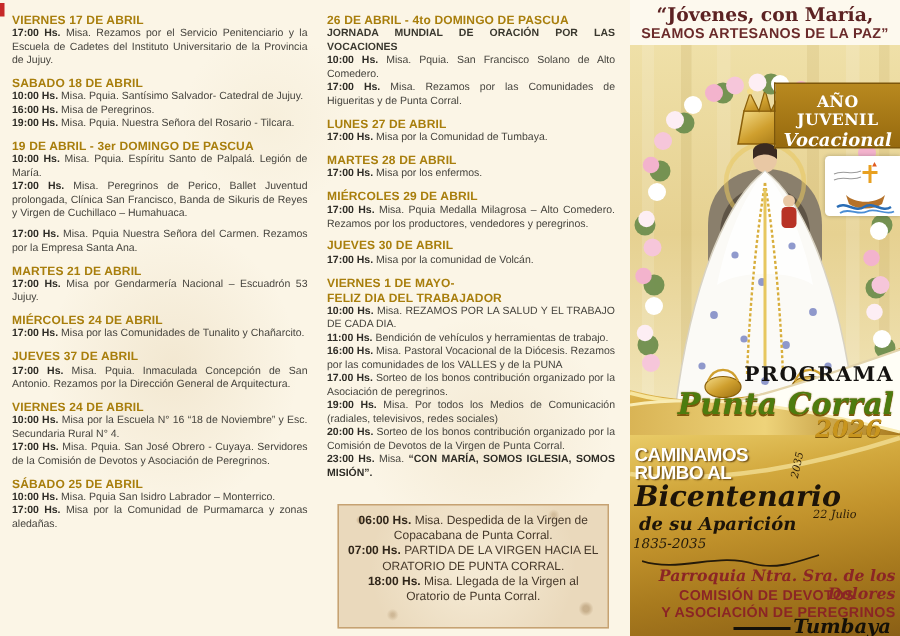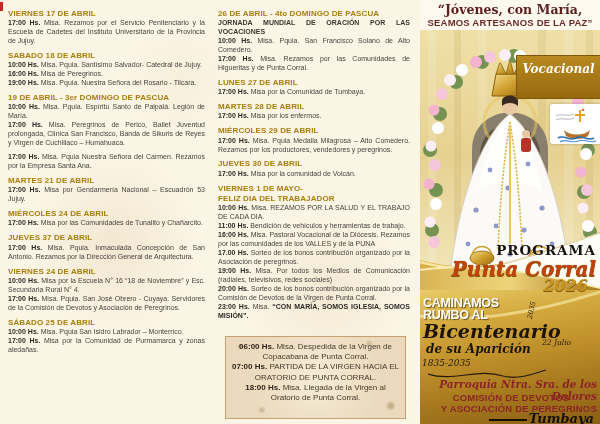--- a/index.html
+++ b/index.html
@@ -46,21 +46,21 @@
     background:linear-gradient(180deg,#b8891f,#96690e);border:1px solid #7d570b;border-right:none;
     text-align:center;color:#fff;padding-top:6px;}
   .yb1{font-family:"DejaVu Serif",serif;font-weight:bold;font-size:10.5px;letter-spacing:.3px;}
   .yb2{font-family:"DejaVu Serif",serif;font-style:italic;font-weight:bold;font-size:12px;}
   .logo-card{position:absolute;top:104px;right:0;width:50px;height:40px;background:#fff;border-radius:3px 0 0 3px;
     box-shadow:0 0 3px rgba(0,0,0,.25);z-index:6;}
   .swoosh{position:absolute;top:215px;left:0;width:180px;height:78px;z-index:4;}
   .program{position:absolute;top:244px;right:4px;text-align:right;z-index:7;}
   .prog-label{font-family:"DejaVu Serif",serif;font-weight:bold;font-size:13.5px;letter-spacing:1px;color:#141210;line-height:1;}
   .prog-title{font-family:"DejaVu Serif",serif;font-style:italic;font-weight:bold;font-size:20px;line-height:1;
-    color:#c2410c;text-shadow:0 1px 0 #7d570b, 0 0 1px #7d570b;margin-top:1px;}
+    color:#4d7c0f;text-shadow:0 1px 0 #7d570b, 0 0 1px #7d570b;margin-top:1px;}
   .prog-year{font-family:"DejaVu Serif",serif;font-style:italic;font-weight:bold;font-size:16px;line-height:1;
     color:#c8951e;text-shadow:0 1px 0 #7d570b;padding-right:8px;margin-top:-1px;}
   .band-top{position:absolute;top:262px;left:0;width:180px;height:30px;z-index:5;}
   .gold-band{position:absolute;top:290px;left:0;width:180px;height:134px;z-index:5;
     background:linear-gradient(170deg,#e9cb67 0%,#d2a83d 25%,#c2932c 45%,#a87a1e 70%,#8a5f15 100%);}
   .band-shine{position:absolute;top:0;left:0;width:100%;height:40px;}
   .caminamos{position:absolute;top:8px;left:3px;color:#fff;font-weight:bold;font-size:12.5px;line-height:.92;
     letter-spacing:-.3px;text-shadow:1px 1px 1px #6b4a10;}
   .bicen-title{position:absolute;top:32px;left:3px;font-family:"DejaVu Serif",serif;font-style:italic;font-weight:bold;
     font-size:19px;color:#1d1408;line-height:1;}
@@ -295,20 +295,21 @@
               <circle cx="165" cy="214" r="5.5" fill="#f3b3cd"></circle>
           </g>
         </g>
 
         <path d="M0,252 L0,230 C50,244 100,236 180,202 L180,252 Z" fill="url(#goldg)"></path>
         <path d="M0,232 C50,246 100,238 180,204" fill="none" stroke="#f7e6a0" stroke-width="2.5"></path>
       </svg>
     </div>
 
     <div class="youth-banner">
+      <div class="yb1">AÑO JUVENIL</div>
       <div class="yb2">Vocacional</div>
     </div>
 
     <div class="logo-card">
       <svg width="50" height="40" viewBox="0 0 50 40">
         <path d="M6,12 C12,9 18,13 24,10" stroke="#9a9a9a" stroke-width=".7" fill="none"></path>
         <path d="M6,16 C12,13 18,17 24,14" stroke="#9a9a9a" stroke-width=".7" fill="none"></path>
         <path d="M30,6 L30,18 M25,11 L35,11" stroke="#e8a020" stroke-width="2"></path>
         <path d="M33,4 l1.6,3 -3.2,0 z" fill="#e05a20"></path>
         <path d="M14,26 C20,32 34,32 40,26 L38,32 C32,36 22,36 16,32 Z" fill="#b5722a"></path>

